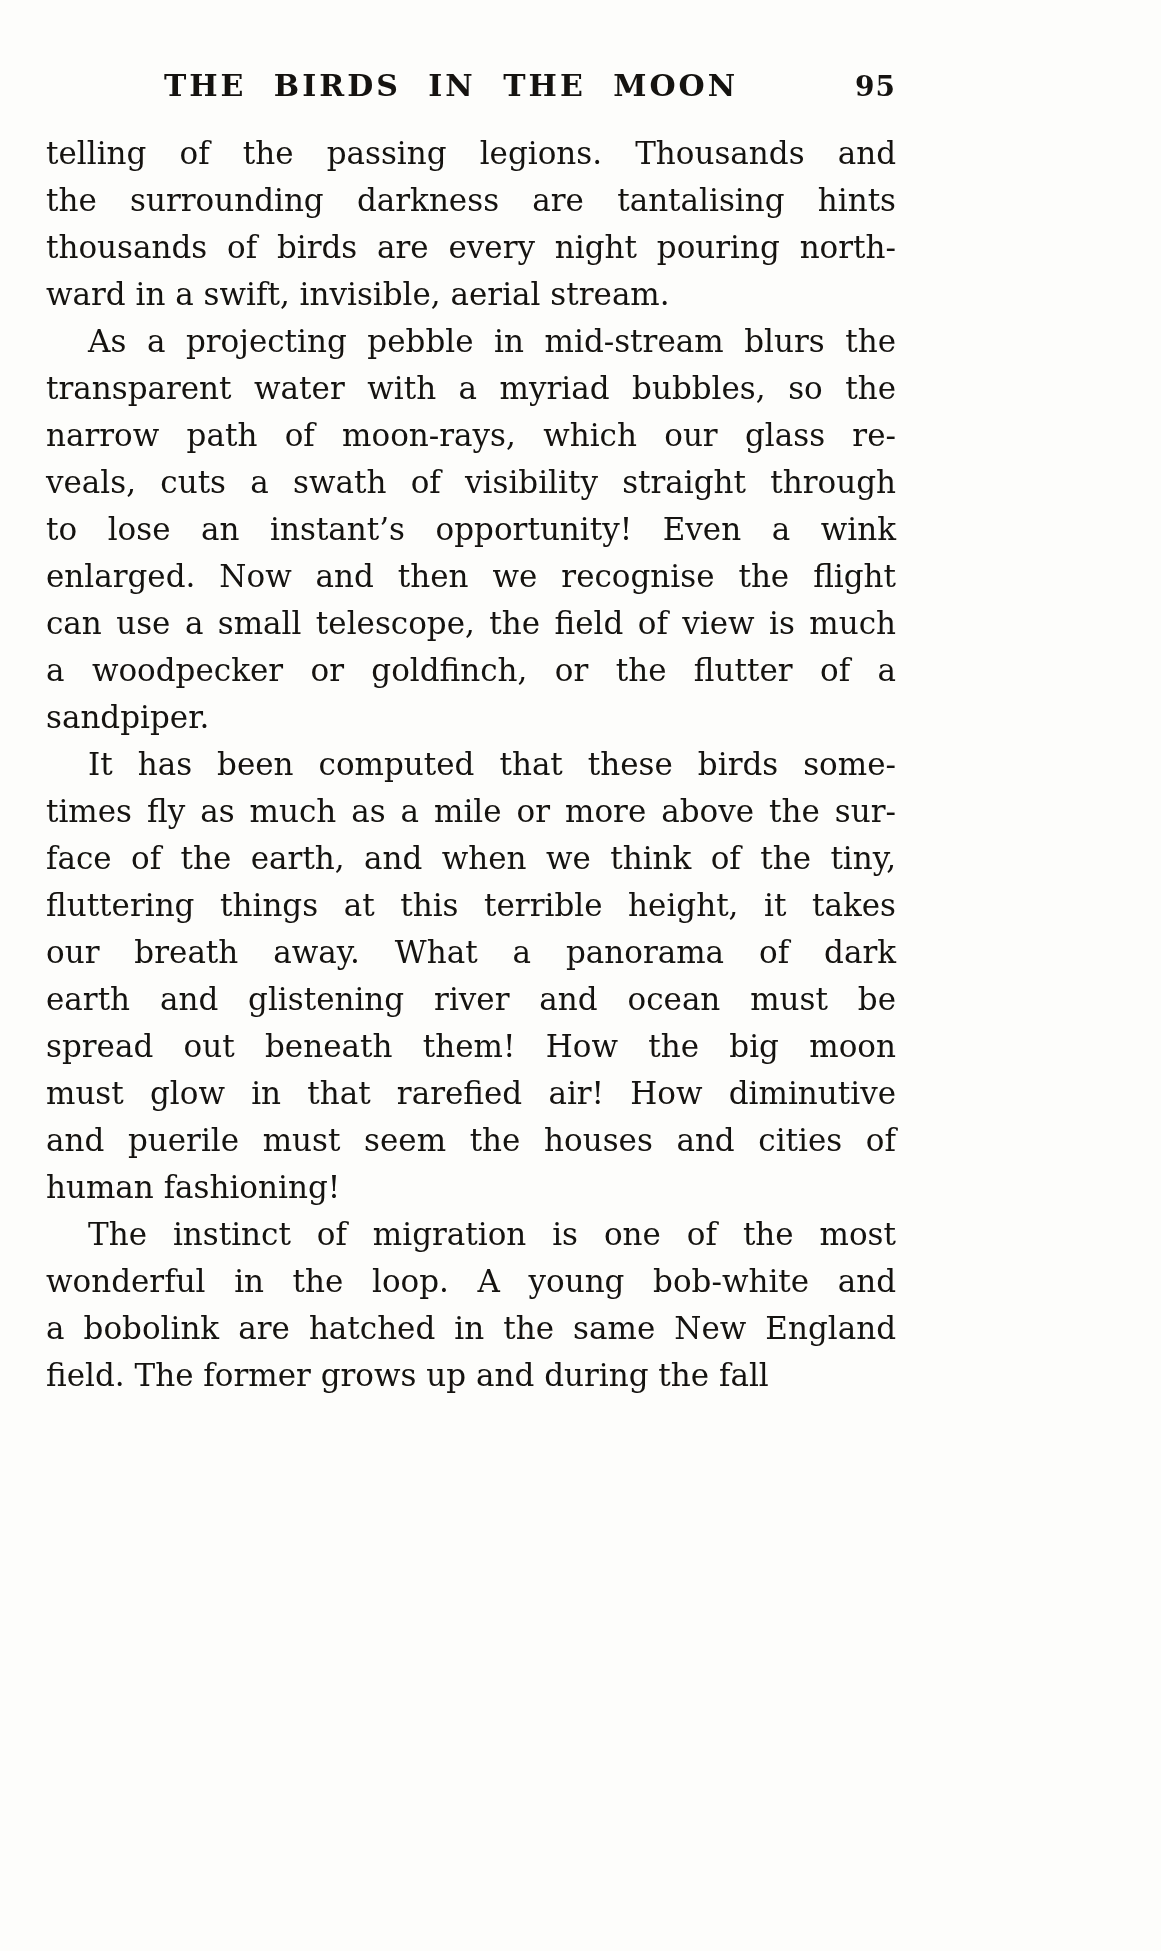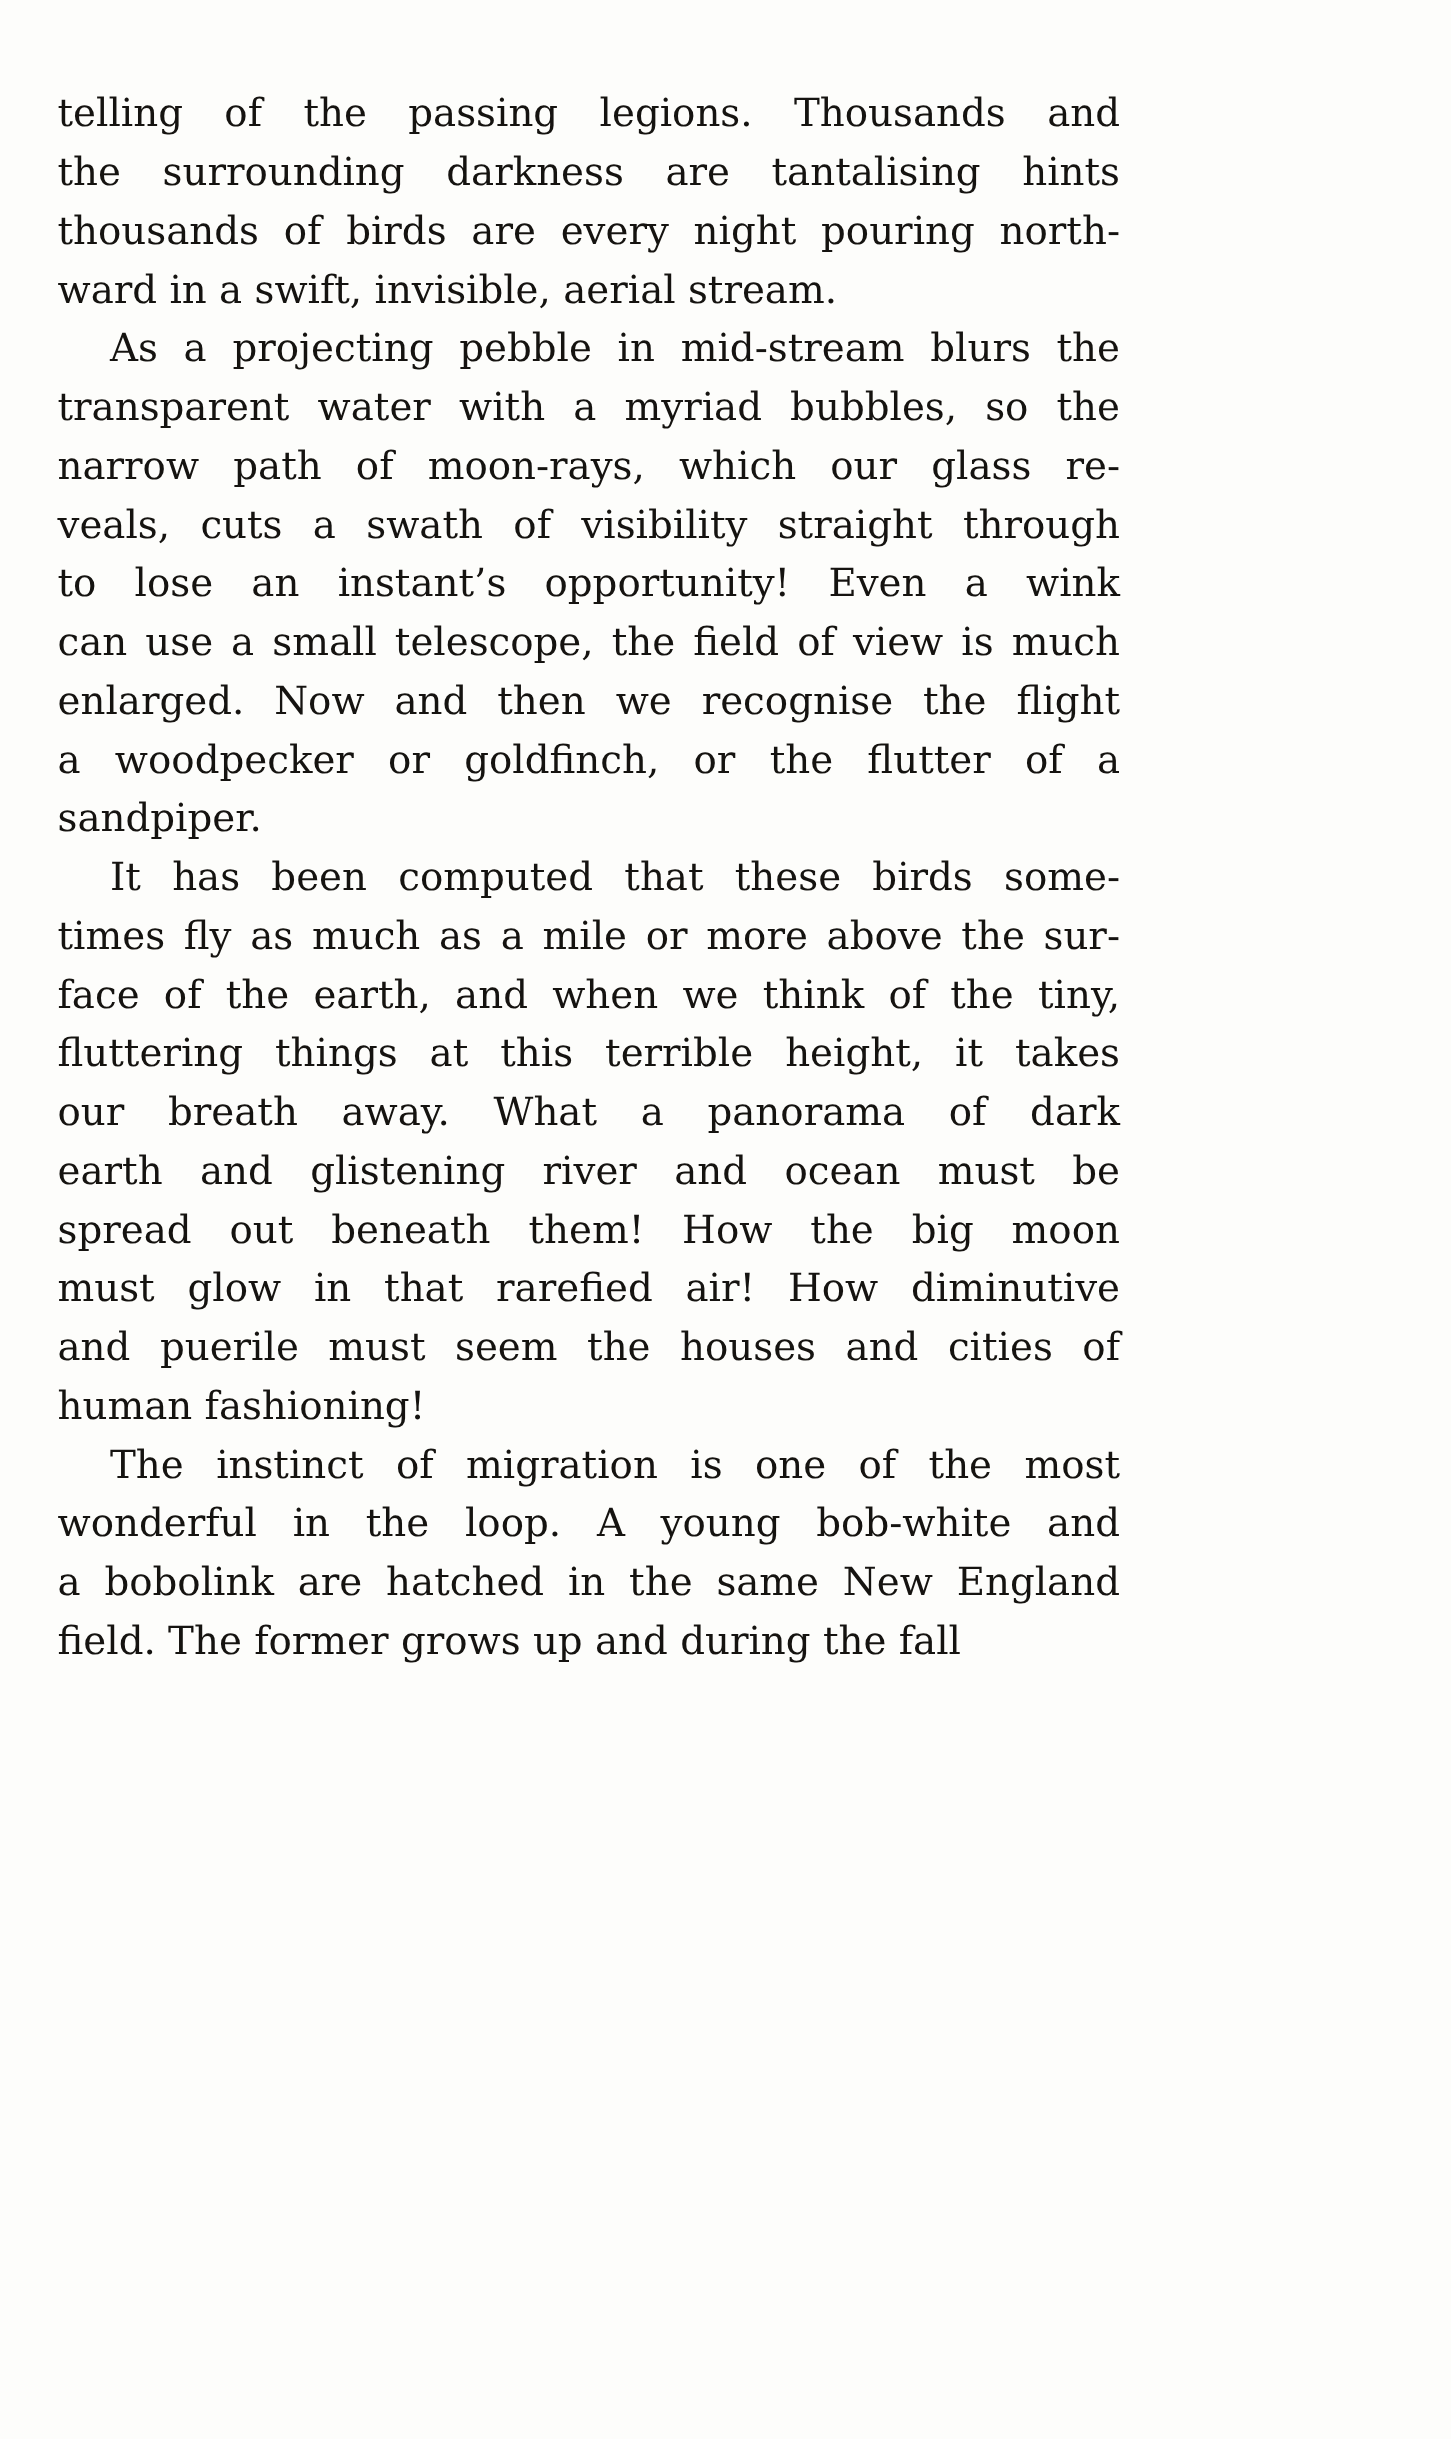--- a/index.html
+++ b/index.html
@@ -58,32 +58,36 @@
   }
   .line.indent {
     text-indent: 42px;
   }
 </style>
 </head>
 <body>
 
 <div class="page">
   <div class="text-column">
+    <div class="page-header">
+      <span class="running-title">THE BIRDS IN THE MOON</span>
+      <span class="page-number">95</span>
+    </div>
     <div class="page-body">
         <div class="line">telling of the passing legions. Thousands and</div>
         <div class="line">the surrounding darkness are tantalising hints</div>
         <div class="line">thousands of birds are every night pouring north-</div>
         <div class="line last">ward in a swift, invisible, aerial stream.</div>
         <div class="line indent">As a projecting pebble in mid-stream blurs the</div>
         <div class="line">transparent water with a myriad bubbles, so the</div>
         <div class="line">narrow path of moon-rays, which our glass re-</div>
         <div class="line">veals, cuts a swath of visibility straight through</div>
         <div class="line">to lose an instant’s opportunity! Even a wink</div>
+        <div class="line">enlarged. Now and then we recognise the flight</div>
         <div class="line">can use a small telescope, the field of view is much</div>
-        <div class="line">enlarged. Now and then we recognise the flight</div>
         <div class="line">a woodpecker or goldfinch, or the flutter of a</div>
         <div class="line last">sandpiper.</div>
         <div class="line indent">It has been computed that these birds some-</div>
         <div class="line">times fly as much as a mile or more above the sur-</div>
         <div class="line">face of the earth, and when we think of the tiny,</div>
         <div class="line">fluttering things at this terrible height, it takes</div>
         <div class="line">our breath away. What a panorama of dark</div>
         <div class="line">earth and glistening river and ocean must be</div>
         <div class="line">spread out beneath them! How the big moon</div>
         <div class="line">must glow in that rarefied air! How diminutive</div>

